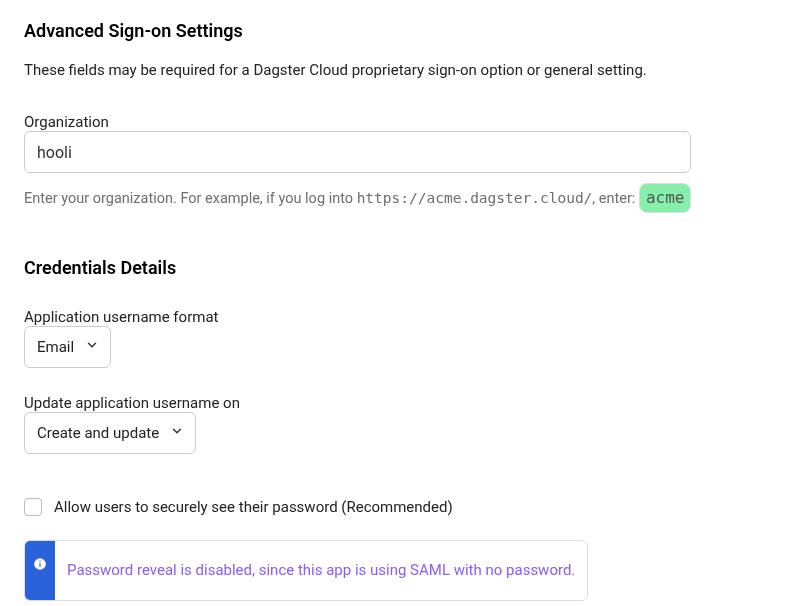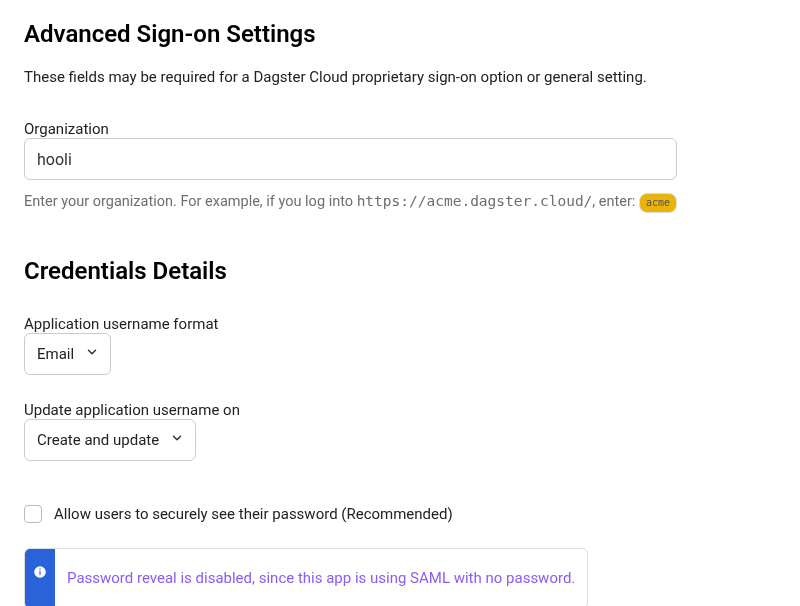--- a/index.html
+++ b/index.html
@@ -5,21 +5,21 @@
     * { box-sizing: border-box; margin: 0; padding: 0; }
     body {
       font-family: -apple-system, BlinkMacSystemFont, "Segoe UI", Roboto, Helvetica, Arial, sans-serif;
       background: #fff;
       color: #1a1a1a;
       padding: 20px 24px;
       width: 800px;
       font-size: 15px;
     }
     h2 {
-      font-size: 24px;
+      font-size: 18px;
       font-weight: 600;
       margin-bottom: 20px;
       color: #000;
     }
     .desc {
       color: #222;
       margin-bottom: 24px;
       font-size: 15px;
     }
     .form-row {
@@ -80,26 +80,26 @@
       color: #6e6e6e;
       font-size: 14.5px;
       line-height: 1.6;
     }
     .helper code {
       font-family: ui-monospace, Menlo, Consolas, monospace;
       color: #6e6e6e;
     }
     .code-chip {
       display: inline-block;
-      background: #eab308;
+      background: #86efac;
       border: 1px solid #ddd;
       border-radius: 8px;
       padding: 1px 6px;
       font-family: ui-monospace, Menlo, Consolas, monospace;
-      font-size: 10px;
+      font-size: 16px;
       color: #555;
     }
     .section-gap { height: 28px; }
     .checkbox-row {
       display: flex;
       align-items: flex-start;
       gap: 12px;
       margin-top: 26px;
     }
     .checkbox {

